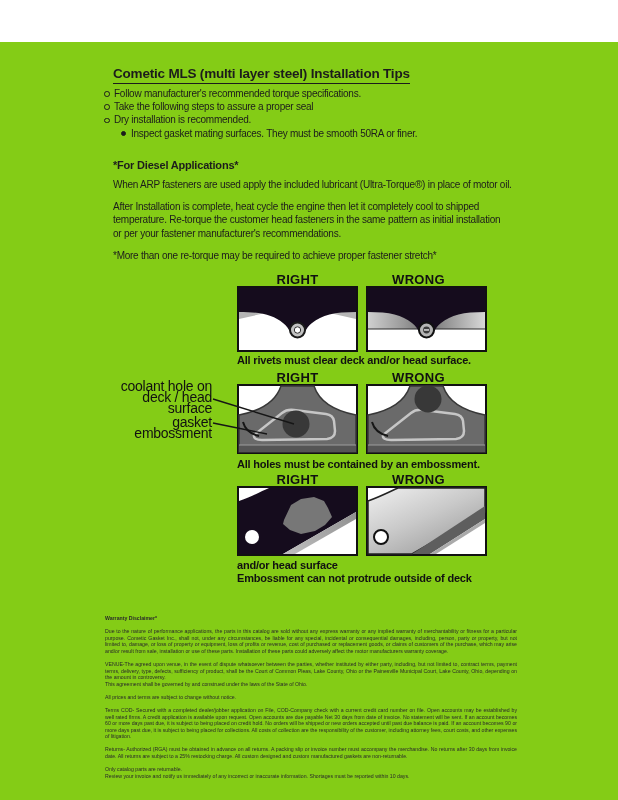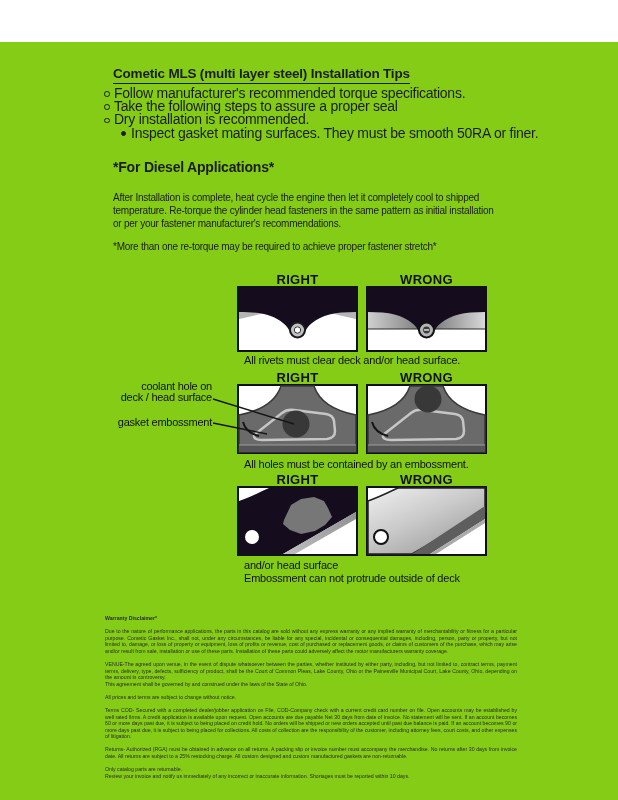--- a/index.html
+++ b/index.html
@@ -3,40 +3,40 @@
 <meta charset="utf-8">
 <style>
   html,body{margin:0;padding:0;background:#ffffff;}
   .page{position:relative;width:618px;height:800px;background:#84cc16;overflow:hidden;
         font-family:"Liberation Sans", sans-serif;color:#1c1c1c;margin-top:42px;}
   
   .title{position:absolute;top:24px;left:113px;margin:0;font-size:13.5px;font-weight:700;
          letter-spacing:-0.2px;border-bottom:1.6px solid #1c1c1c;padding-bottom:2px;display:inline-block;}
   
   .bullets{position:absolute;top:45px;left:104px;margin:0;padding:0;list-style:none;
-           font-size:14px;letter-spacing:-0.25px;}
+           font-size:10px;letter-spacing:-0.25px;}
   .bullets li{position:relative;line-height:13.2px;padding-left:10px;white-space:nowrap;}
   .bullets li .mark{position:absolute;left:0;top:4.2px;width:3.6px;height:3.6px;border:1px solid #1c1c1c;
            border-radius:50%;background:transparent;}
   .bullets li.sub{margin-left:17px;}
   .bullets li.sub .mark{background:#1c1c1c;border-color:#1c1c1c;width:3.4px;height:3.4px;top:4.4px;}
   
   .diesel{position:absolute;top:117px;left:113px;width:420px;font-size:10px;letter-spacing:-0.25px;}
-  .diesel h2{margin:0 0 7px 0;font-size:14px;font-weight:700;letter-spacing:-0.2px;}
+  .diesel h2{margin:0 0 7px 0;font-size:11px;font-weight:700;letter-spacing:-0.2px;}
   .diesel .pline{margin:0;line-height:13.2px;white-space:nowrap;}
   .diesel .gap{height:9px;}
   
-  .dg-head{position:absolute;left:237px;width:250px;display:flex;gap:8px;}
+  .dg-head{position:absolute;left:237px;width:250px;display:flex;}
   .dg-head span{width:121px;text-align:center;font-size:13px;font-weight:700;letter-spacing:0.3px;color:#111;}
   .dg-row{position:absolute;left:237px;width:250px;display:flex;gap:8px;}
   .dg-row svg{display:block;}
-  .caption{position:absolute;left:244px;margin:0;font-size:11px;font-weight:400;
+  .caption{position:absolute;left:237px;margin:0;font-size:11px;font-weight:700;
            letter-spacing:-0.2px;line-height:12.5px;color:#111;}
   
-  .callout{position:absolute;left:98px;width:114px;text-align:right;font-size:11px;
+  .callout{position:absolute;left:98px;width:114px;text-align:right;font-size:14px;
            letter-spacing:-0.25px;line-height:11px;color:#111;}
   .leader{position:absolute;left:205px;top:338px;pointer-events:none;}
   
   .legal{position:absolute;top:573px;left:105px;width:412px;font-size:5.2px;line-height:6.6px;
          color:#2a2a2a;text-align:justify;}
   .legal p{margin:0;}
   .legal p.blk{margin-top:6.5px;}
   .legal p.lh{font-weight:700;margin-top:0;}
   
   .code{position:absolute;top:759px;left:388px;font-size:19px;letter-spacing:0.2px;color:#222;}
@@ -50,23 +50,24 @@
 
   <ul class="bullets">
     <li><span class="mark"></span><span>Follow manufacturer's recommended torque specifications.</span></li>
     <li><span class="mark"></span><span>Take the following steps to assure a proper seal</span></li>
     <li><span class="mark"></span><span>Dry installation is recommended.</span></li>
     <li class="sub"><span class="mark"></span><span>Inspect gasket mating surfaces.  They must be smooth 50RA or finer.</span></li>
   </ul>
 
   <section class="diesel">
     <h2>*For Diesel Applications*</h2>
+    <p class="pline">When ARP fasteners are used apply the included lubricant (Ultra-Torque®) in place of motor oil.</p>
     <div class="gap"></div>
     <p class="pline">After Installation is complete, heat cycle the engine then let it completely cool to shipped</p>
-    <p class="pline">temperature. Re-torque the cylinder head fasteners in the same pattern as initial installation</p>
+    <p class="pline">temperature. Re-torque the customer head fasteners in the same pattern as initial installation</p>
     <p class="pline">or per your fastener manufacturer's recommendations.</p>
     <div class="gap"></div>
     <p class="pline">*More than one re-torque may be required to achieve proper fastener stretch*</p>
   </section>
 
   <div class="dg-head" style="top:230px;">
     <span>RIGHT</span>
     <span>WRONG</span>
   </div>
   <div class="dg-row" style="top:244px;">

